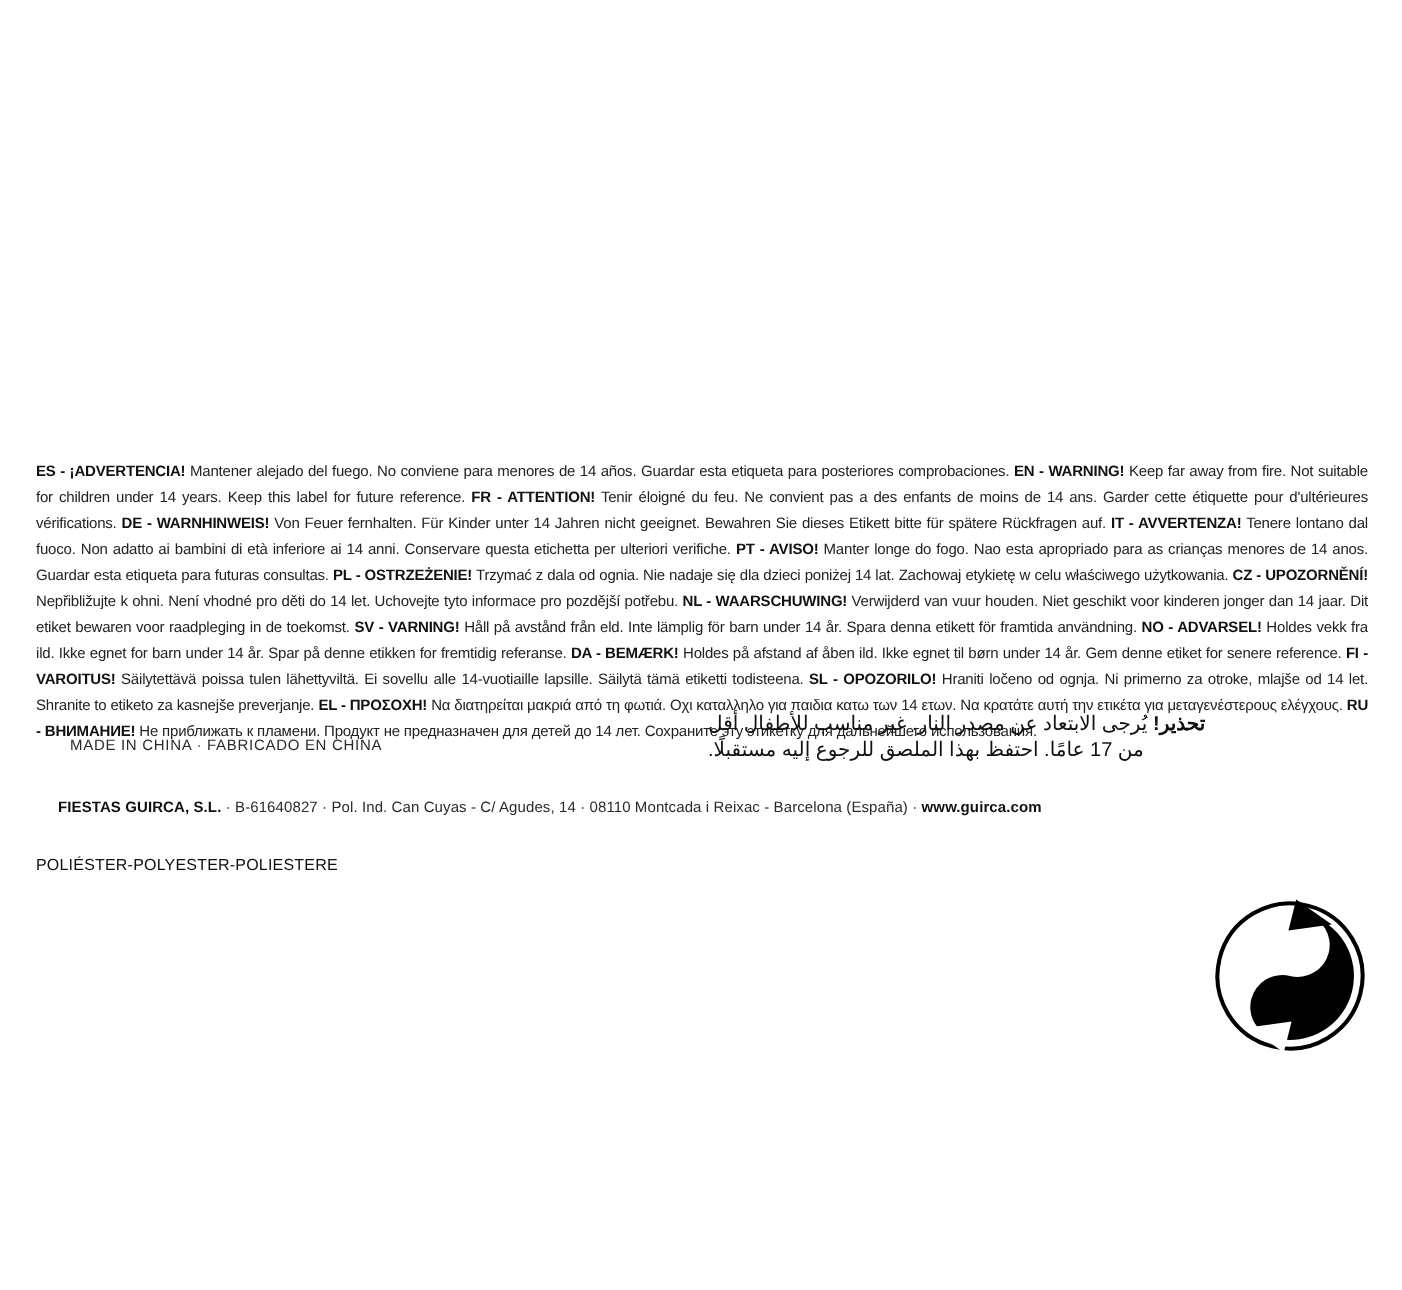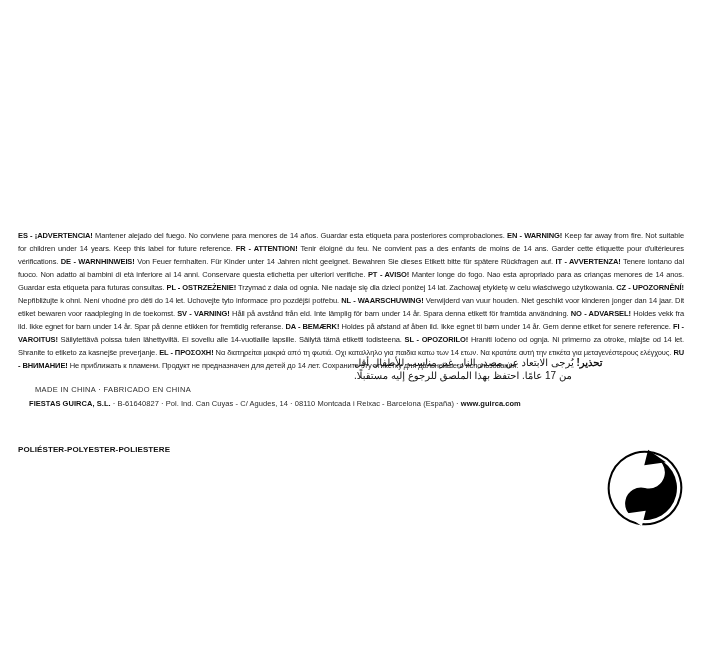--- a/index.html
+++ b/index.html
@@ -32,45 +32,45 @@
     direction: rtl;
     text-align: left;
     font-size: 10px;
     line-height: 13px;
     color: #111;
   }
   .arabic b { font-weight: bold; }
   .origin {
     position: absolute;
     left: 18px;
-    top: 385px;
+    top: 368px;
     font-size: 7.5px;
     line-height: 10px;
     letter-spacing: 0.35px;
     color: #2a2a2a;
     padding-left: 17px;
   }
   .company {
     position: absolute;
     left: 18px;
     top: 399px;
     font-size: 7.5px;
     line-height: 10px;
     letter-spacing: 0.05px;
     color: #2a2a2a;
     padding-left: 11px;
   }
   .company b { font-weight: bold; color: #111; }
   .material {
     position: absolute;
     left: 18px;
-    top: 445px;
+    top: 428px;
     font-size: 8px;
     line-height: 10px;
-    font-weight: bold;
+    font-weight: normal;
     letter-spacing: 0.1px;
     color: #111;
   }
   .greendot {
     position: absolute;
     left: 606px;
     top: 449px;
     width: 78px;
     height: 78px;
   }

